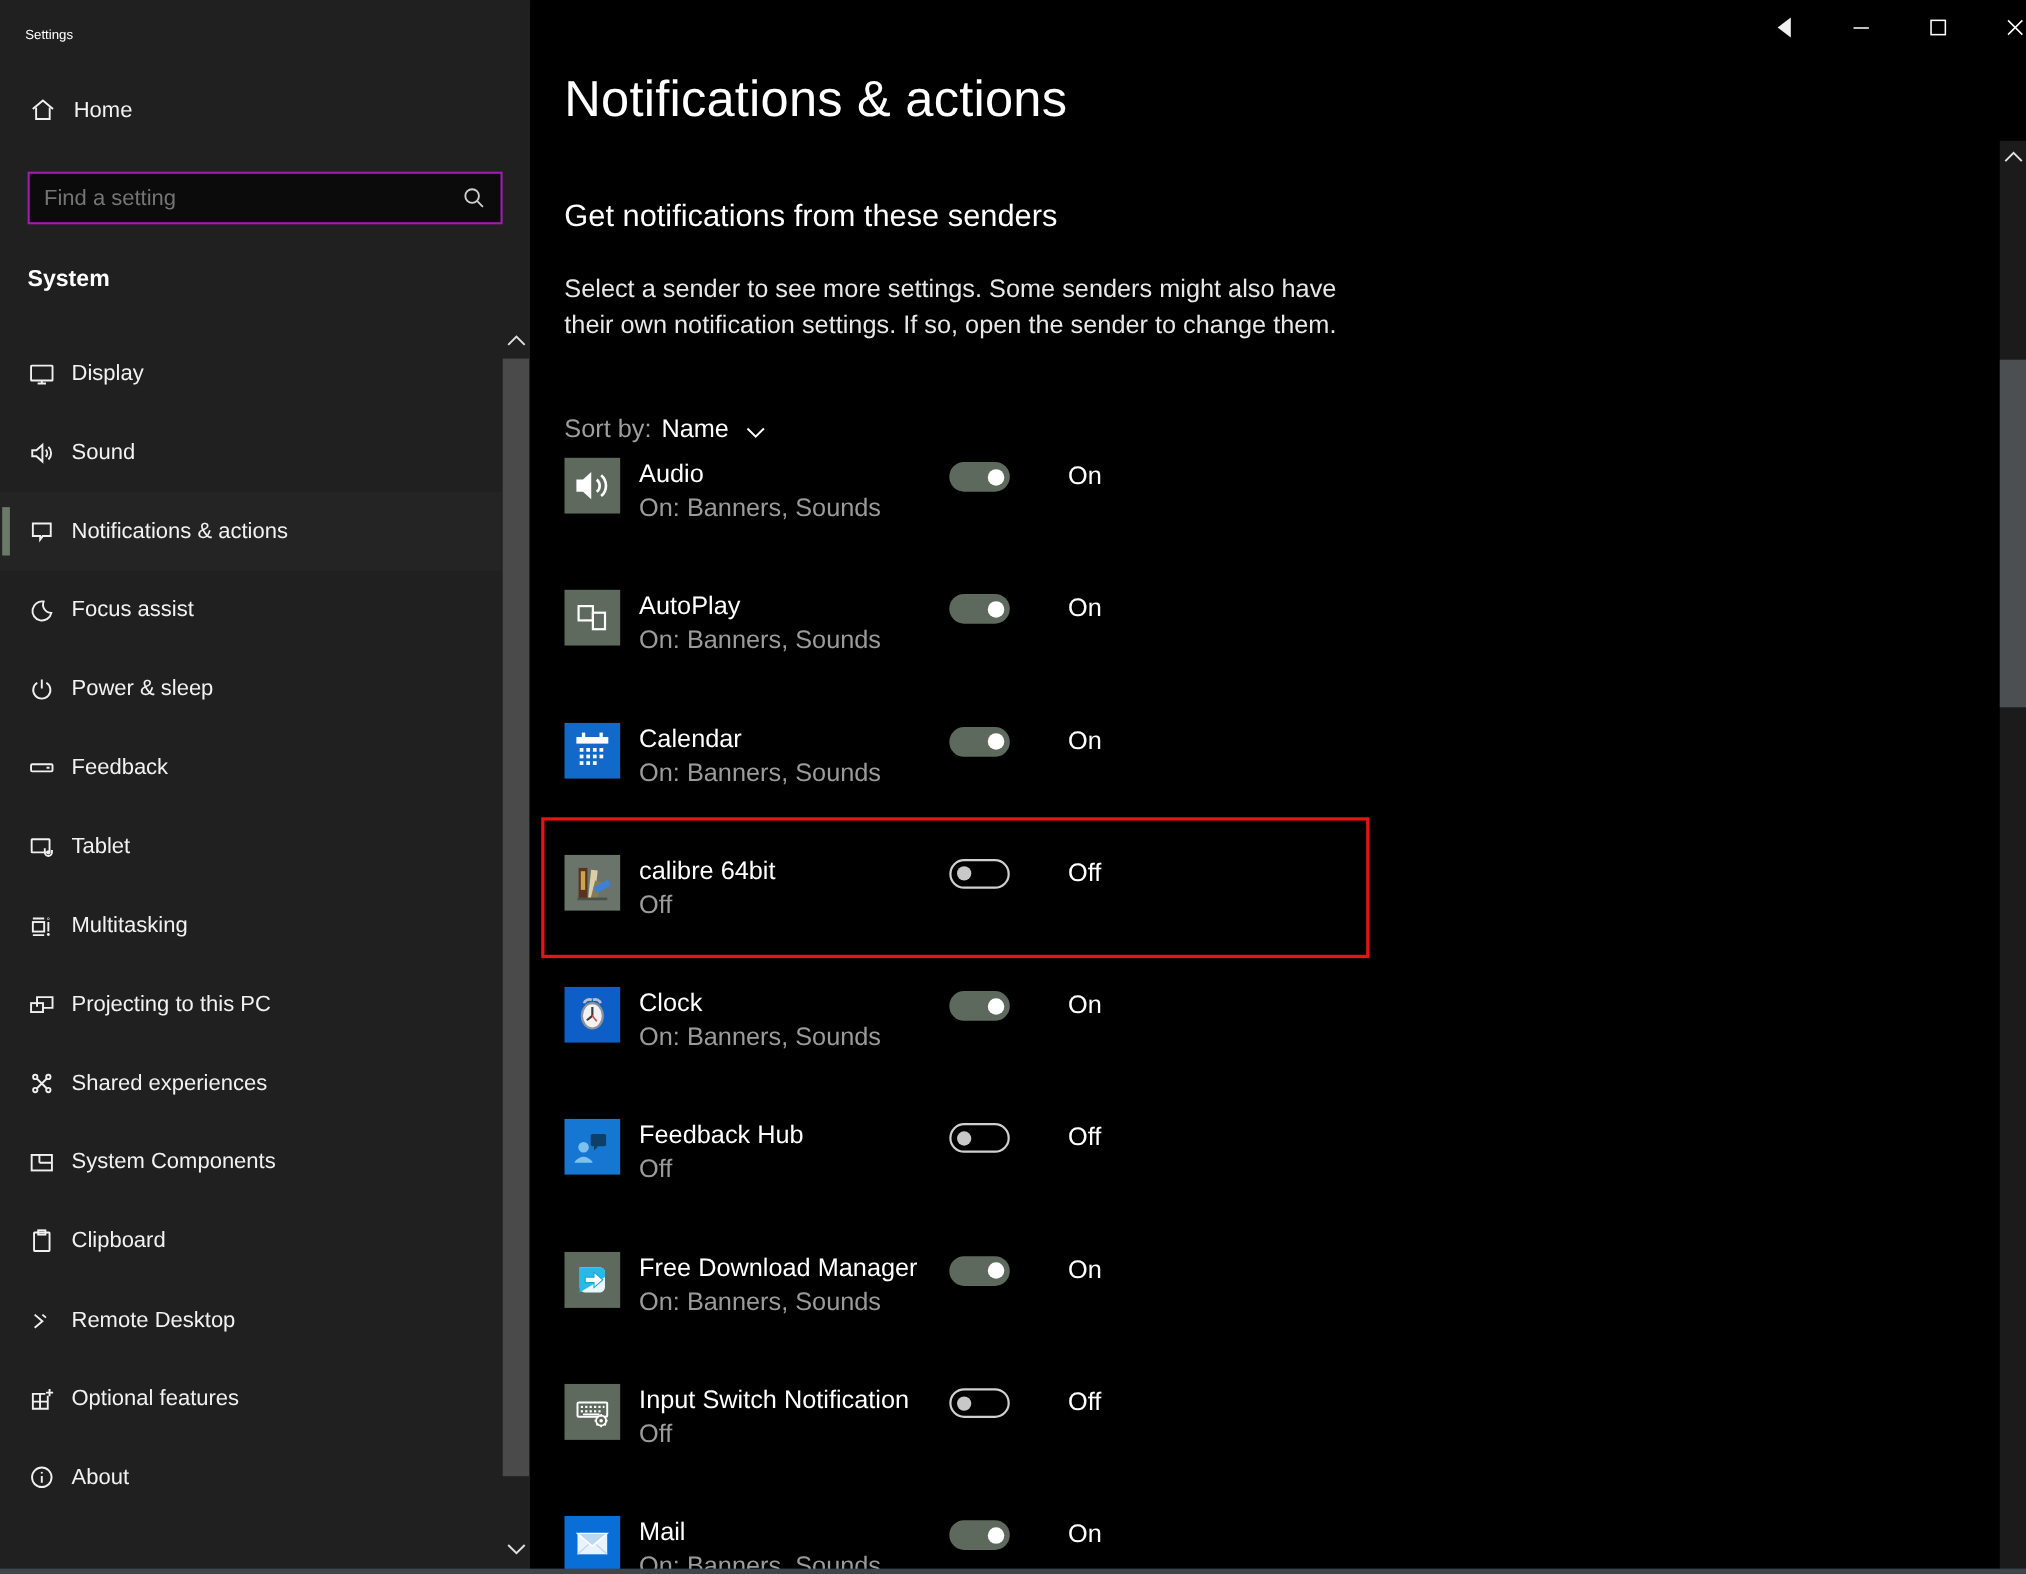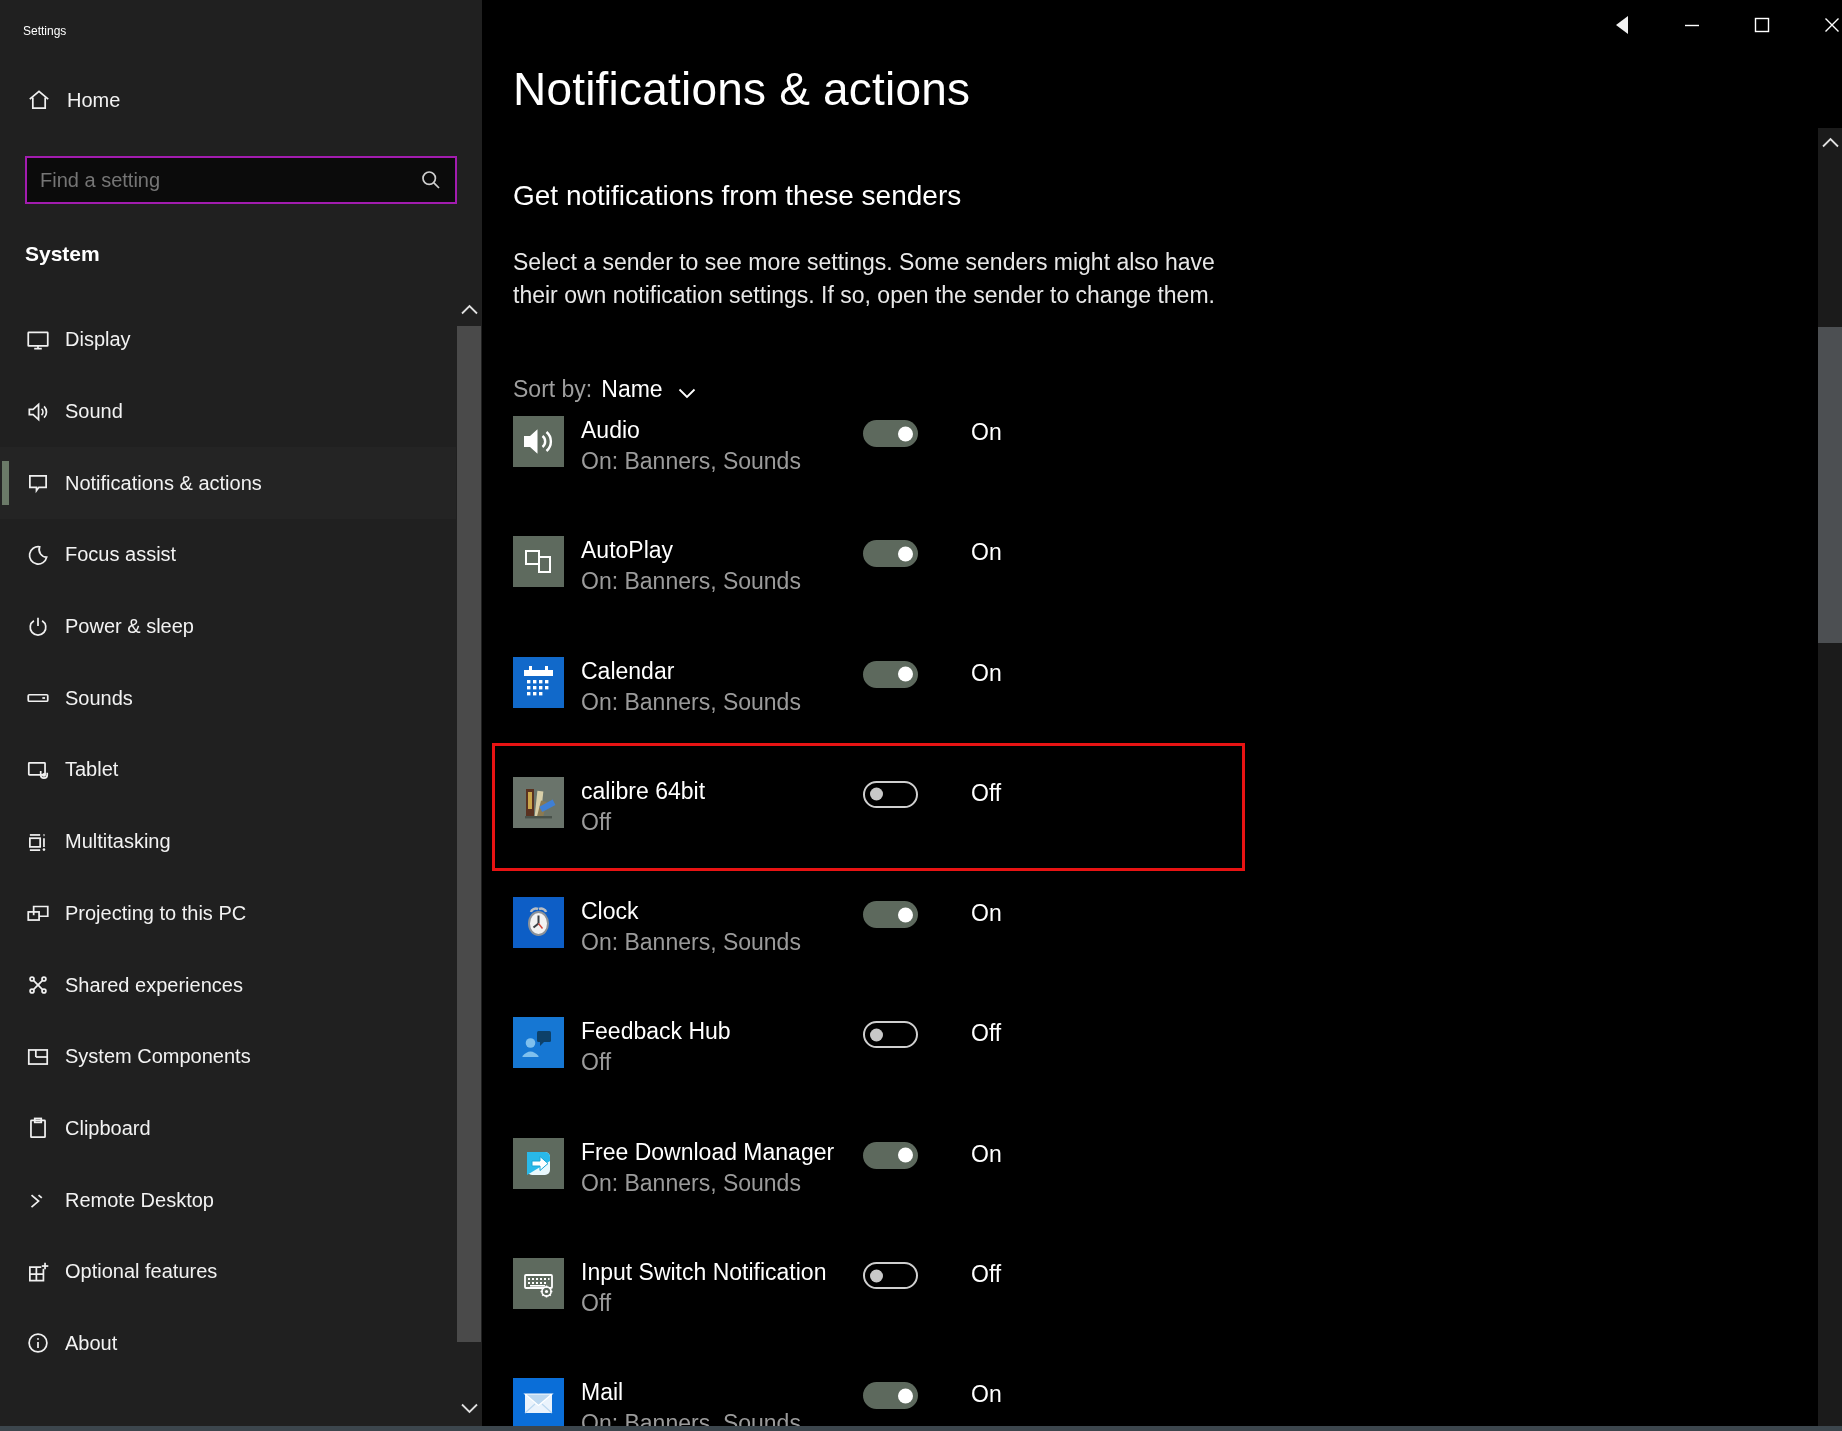--- a/index.html
+++ b/index.html
@@ -37,21 +37,21 @@
 
   
   .sb-scroll-thumb { position:absolute; left:457px; top:326px; width:24px; height:1016px; background:#4a4a4a; }
   .sb-chev-up { position:absolute; left:460px; top:303px; }
   .sb-chev-down { position:absolute; left:460px; top:1402px; }
 
   
   .main { position:absolute; left:482px; top:0; width:1360px; height:1431px; background:#000; }
   .page-title { position:absolute; left:31px; top:62px; font-size:46px; font-weight:300; letter-spacing:.2px; color:#fff; }
   .section-title { position:absolute; left:31px; top:180px; font-size:28px; font-weight:400; color:#fff; }
-  .desc { position:absolute; left:31px; top:246px; font-size:23px; line-height:33px; color:#e8e8e8; }
+  .desc { position:absolute; left:31px; top:246px; font-size:23px; line-height:33px; color:#e8e8e8;text-align:center; }
   .sort-row { position:absolute; left:31px; top:354px; font-size:23px; display:flex; align-items:center;margin-top:20px; }
   .sort-label { color:#9e9e9e; }
   .sort-value { color:#ffffff; margin-left:9px; }
   .sort-chev { margin-left:15px; margin-top:4px; }
 
   .sender-list { position:absolute; left:31px; top:416px; width:640px; }
   .sender-row { position:relative; height:120.3px; }
   .tile { position:absolute; left:0; top:0; width:51px; height:51px; }
   .tile svg { display:block; }
   .s-name { position:absolute; left:68px; top:1px; font-size:23px; color:#ffffff; white-space:nowrap; }
@@ -154,21 +154,21 @@
         <span class="lbl">Power &amp; sleep</span>
       </div>
 
       <div class="nav-item">
         <span class="nav-ic">
           <svg width="26" height="26" viewBox="0 0 24 24" fill="none" stroke="#f0f0f0" stroke-width="1.6">
             <rect x="3" y="9" width="18" height="6" rx="1"></rect>
               <path d="M16 12 H18.5"></path>
           </svg>
         </span>
-        <span class="lbl">Sounds</span>
+        <span class="lbl">Feedback</span>
       </div>
 
       <div class="nav-item">
         <span class="nav-ic">
           <svg width="26" height="26" viewBox="0 0 24 24" fill="none" stroke="#f0f0f0" stroke-width="1.6">
             <rect x="3.5" y="5.5" width="15" height="11" rx="0.5"></rect>
             <path d="M14.5 13 v3.5 a3 3 0 0 0 6 0 v-2"></path>
               <circle cx="17.5" cy="16.5" r="1"></circle>
           </svg>
         </span>

